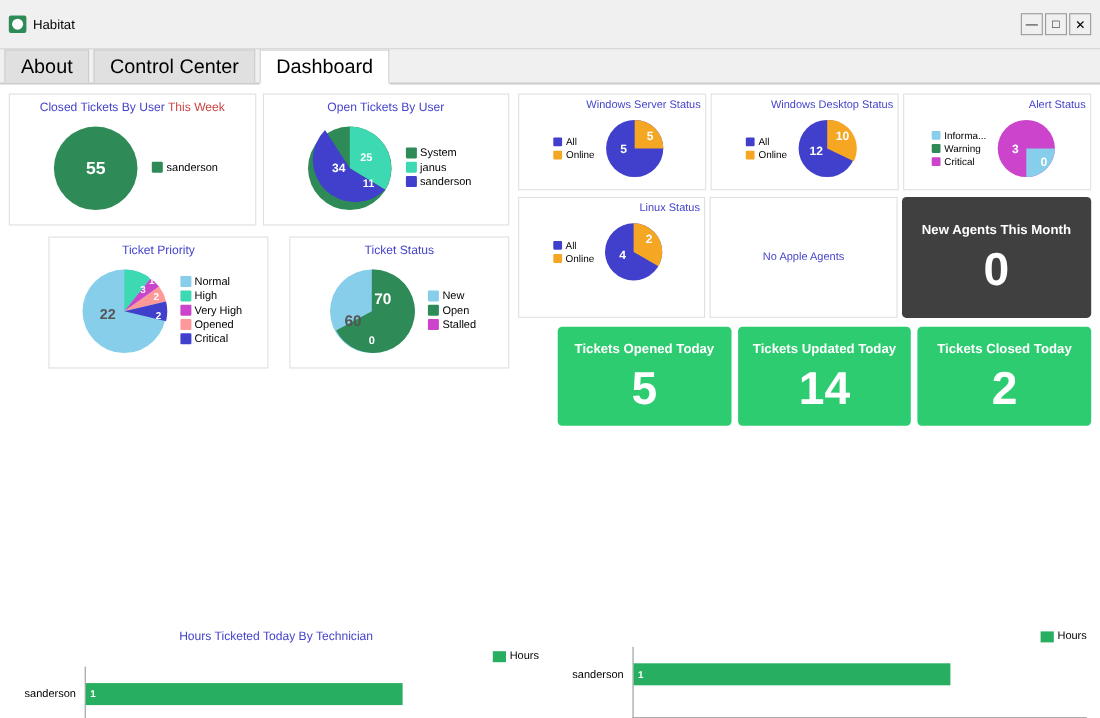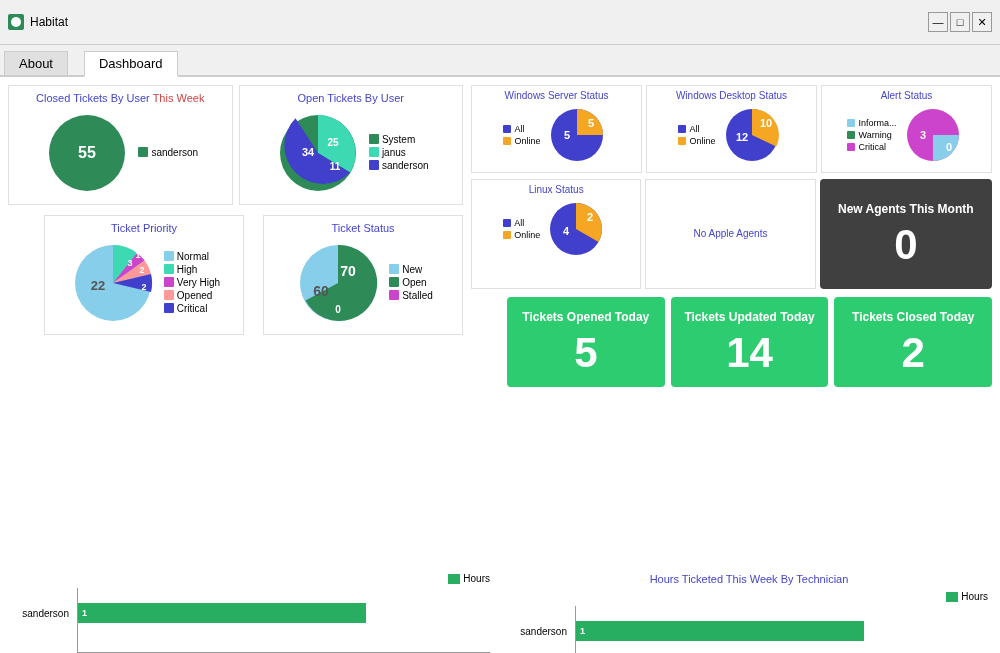--- a/index.html
+++ b/index.html
@@ -15,38 +15,38 @@
     .title-bar-icon { width: 16px; height: 16px; background: #2e8b57; border-radius: 2px; display: flex; align-items: center; justify-content: center; }
     .title-bar-controls { display: flex; gap: 2px; }
     .tb-btn { width: 20px; height: 20px; display: flex; align-items: center; justify-content: center; font-size: 11px; cursor: pointer; border: 1px solid #999; background: #f0f0f0; }
 
     
     .tab-bar {
       display: flex; align-items: flex-end; background: #f0f0f0; padding: 4px 4px 0 4px;
       border-bottom: 2px solid #ccc; height: 32px;
     }
     .tab {
-      padding: 4px 14px; font-size: 13px; cursor: pointer; border: 1px solid #ccc;
-      border-bottom: none; background: #e0e0e0; margin-right: 16px;
+      padding: 4px 14px; font-size: 18px; cursor: pointer; border: 1px solid #ccc;
+      border-bottom: none; background: #e0e0e0; margin-right: 4px;
     }
     .tab.active { background: #fff; border-bottom: 2px solid #fff; margin-bottom: -2px; }
 
     
     .main { padding: 8px; background: #fff; height: calc(653px - 62px); overflow: hidden; }
     .pie-box { background: #fff; border: 1px solid #e0e0e0; padding: 6px; flex: 1; position: relative; }
     .chart-title { font-size: 11px; color: #4444cc; text-align: center; margin-bottom: 4px; }
     .chart-title span { color: #cc4444; }
 
     
     .pie-container { display: flex; align-items: center; gap: 6px; justify-content: center; }
     .legend { font-size: 10px; }
     .legend-item { display: flex; align-items: center; gap: 3px; margin-bottom: 2px; }
     .legend-dot { width: 10px; height: 10px; border-radius: 1px; flex-shrink: 0; }
     .status-box { flex: 1; background: #fff; border: 1px solid #e0e0e0; padding: 4px; }
-    .status-title { font-size: 10px; color: #4444cc; text-align: center; margin-bottom: 2px; }
+    .status-title { font-size: 10px; color: #4444cc; text-align: right; margin-bottom: 2px; }
     .status-legend { font-size: 9px; }
     .status-pie-container { display: flex; align-items: center; justify-content: center; gap: 4px; }
     .stat-box {
       flex: 1; background: #2ecc71; color: white; border-radius: 4px;
       display: flex; flex-direction: column; align-items: center; justify-content: center;
       padding: 12px 6px; min-height: 90px;
     }
     .stat-box.new-agents { background: #404040; min-height: 110px; }
     .stat-box-label { font-size: 12px; font-weight: bold; text-align: center; line-height: 1.3; }
     .stat-box-value { font-size: 42px; font-weight: bold; line-height: 1; margin-top: 6px; }
@@ -66,20 +66,21 @@
   </div>
   <div class="title-bar-controls">
     <button class="tb-btn">—</button>
     <button class="tb-btn">□</button>
     <button class="tb-btn">✕</button>
   </div>
 </div>
 
 <div class="tab-bar">
   <div class="tab">About</div>
+  <div class="tab">Control Center</div>
   <div class="tab active">Dashboard</div>
 </div>
 
 <div class="main">
 
   <div style="display:flex; gap:8px; height: 480px;">
 
     <div style="display:flex; flex-direction:column; gap:6px; flex: 0 0 455px;">
 
       <div style="display:flex; gap:6px;">
@@ -347,41 +348,41 @@
 
       </div>
 
     </div>
 
   </div>
 
   <div style="display:flex; gap:20px; margin-top:8px; padding:0 4px;">
 
     <div style="flex:1;">
+      <div class="bar-chart-title">Hours Ticketed Today By Technician</div>
       <div style="display:flex; justify-content:flex-end; margin-bottom:4px;">
         <div style="font-size:10px; display:flex; align-items:center; gap:3px;">
           <div style="width:12px; height:10px; background:#27ae60;"></div>
           <span>Hours</span>
         </div>
       </div>
       <div style="position:relative; margin-left:65px;">
         <div style="border-left:1px solid #999; border-bottom:1px solid #999; height:65px; position:relative;">
           <div style="position:absolute; top:15px; left:0; right:0; display:flex; align-items:center;">
             <span style="position:absolute; left:-65px; font-size:10px; width:60px; text-align:right; padding-right:4px;">sanderson</span>
             <div style="height:20px; background:#27ae60; width:70%; display:flex; align-items:center; padding-left:4px;">
               <span style="font-size:9px; color:white; font-weight:bold;">1</span>
             </div>
           </div>
         </div>
 
       </div>
     </div>
 
     <div style="flex:1;">
-      <div class="bar-chart-title">Hours Ticketed This Week By Technician</div>
       <div style="display:flex; justify-content:flex-end; margin-bottom:4px;">
         <div style="font-size:10px; display:flex; align-items:center; gap:3px;">
           <div style="width:12px; height:10px; background:#27ae60;"></div>
           <span>Hours</span>
         </div>
       </div>
       <div style="position:relative; margin-left:65px;">
         <div style="border-left:1px solid #999; border-bottom:1px solid #999; height:65px; position:relative;">
           <div style="position:absolute; top:15px; left:0; right:0; display:flex; align-items:center;">
             <span style="position:absolute; left:-65px; font-size:10px; width:60px; text-align:right; padding-right:4px;">sanderson</span>

